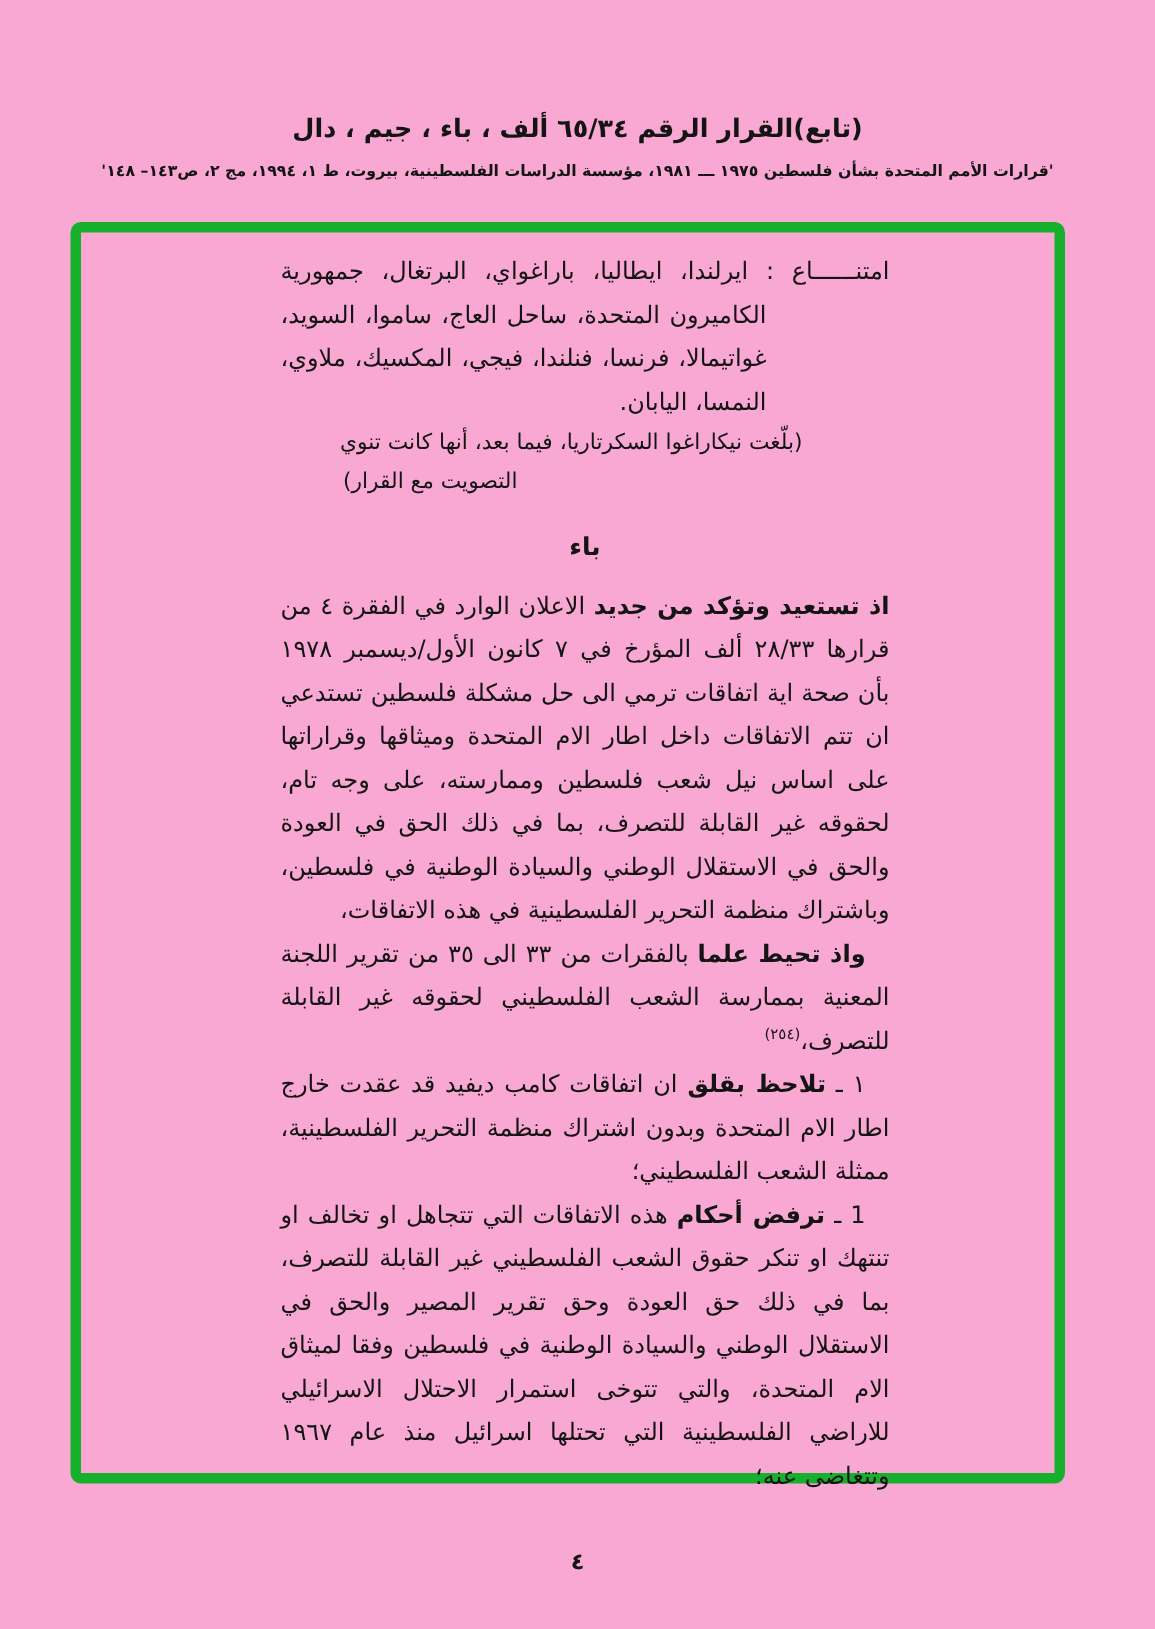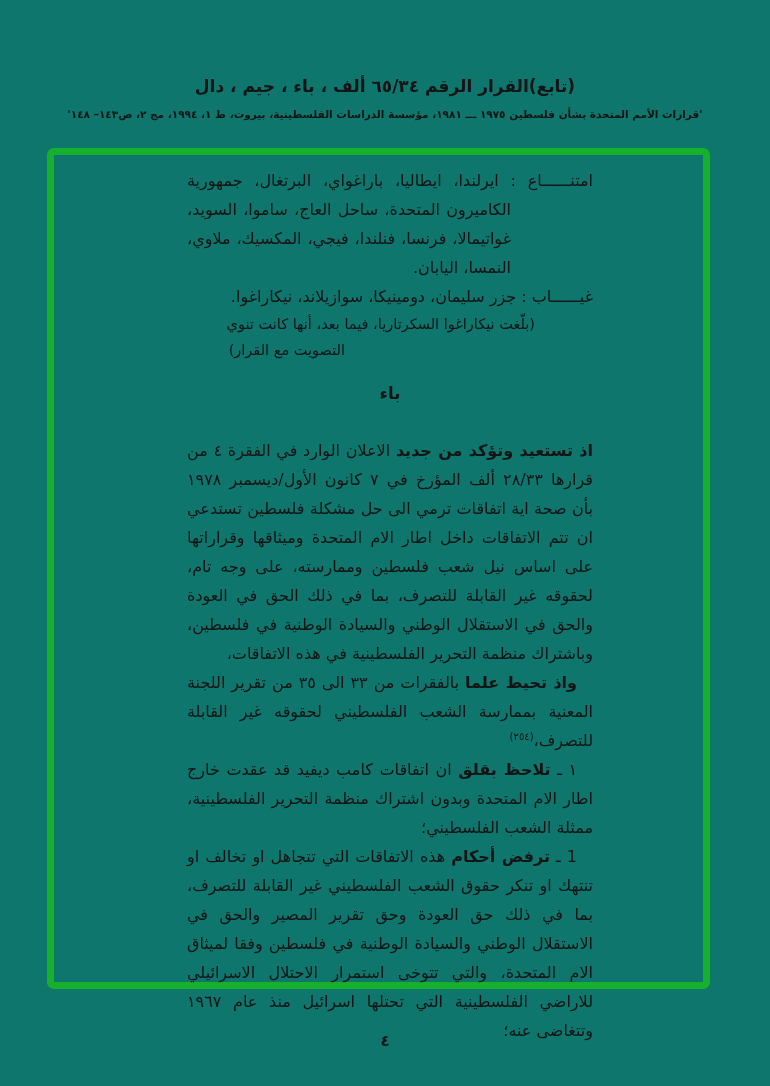--- a/index.html
+++ b/index.html
@@ -2,21 +2,21 @@
 <html lang="ar" dir="rtl"><head>
 <meta charset="utf-8">
 <style>
   * { margin: 0; padding: 0; box-sizing: border-box; }
   html, body { background: #ffffff; }
   .page {
     position: relative;
     width: 770px;
     height: 1086px;
     margin: 0 auto;
-    background: #0f766e;
+    background: #f9a8d4;
     overflow: hidden;
     font-family: "DejaVu Sans", sans-serif;
     color: #141414;
     direction: rtl;
   }
   .header-title {
     position: absolute;
     top: 76px; left: 0;
     width: 100%;
     text-align: center;
@@ -64,21 +64,21 @@
   .note-line2 {
     padding-right: 248px;
     text-align: right;
     line-height: 26px;
     font-size: 14.5px;
   }
   .section-heading {
     text-align: center;
     font-weight: bold;
     margin-top: 16px;
-    margin-bottom: 28px;
+    margin-bottom: 10px;
     font-size: 16.5px;
   }
   .intro { font-weight: bold; text-align: right; }
   .par { text-align: justify; }
   .par.indent { text-indent: 16px; }
   .bold { font-weight: bold; }
   sup.fn-ref { font-size: 10px; line-height: 0; }
   .footnote {
     position: absolute;
     top: 854px;
@@ -117,24 +117,20 @@
 
   <div class="frame" style="border-color: rgb(23, 176, 44);"></div>
 
   <div class="content">
 
     <div class="hang">
       <span class="label">امتنــــــاع :</span>
       <span>ايرلندا، ايطاليا، باراغواي، البرتغال، جمهورية الكاميرون المتحدة، ساحل العاج، ساموا، السويد، غواتيمالا، فرنسا، فنلندا، فيجي، المكسيك، ملاوي، النمسا، اليابان.</span>
     </div>
 
-    <div class="hang">
-      <span class="label">غيــــــاب :</span>
-      <span>جزر سليمان، دومينيكا، سوازيلاند، نيكاراغوا.</span>
-    </div>
 
     <div class="note-line1">(بلّغت نيكاراغوا السكرتاريا، فيما بعد، أنها كانت تنوي</div>
     <div class="note-line2">التصويت مع القرار)</div>
 
     <div class="section-heading">باء</div>
 
 
     <div class="par">
       <span class="bold">اذ تستعيد وتؤكد من جديد</span><span> الاعلان الوارد في الفقرة ٤ من قرارها ٢٨/٣٣ ألف المؤرخ في ٧ كانون الأول/ديسمبر ١٩٧٨ بأن صحة اية اتفاقات ترمي الى حل مشكلة فلسطين تستدعي ان تتم الاتفاقات داخل اطار الام المتحدة وميثاقها وقراراتها على اساس نيل شعب فلسطين وممارسته، على وجه تام، لحقوقه غير القابلة للتصرف، بما في ذلك الحق في العودة والحق في الاستقلال الوطني والسيادة الوطنية في فلسطين، وباشتراك منظمة التحرير الفلسطينية في هذه الاتفاقات،</span>
     </div>

